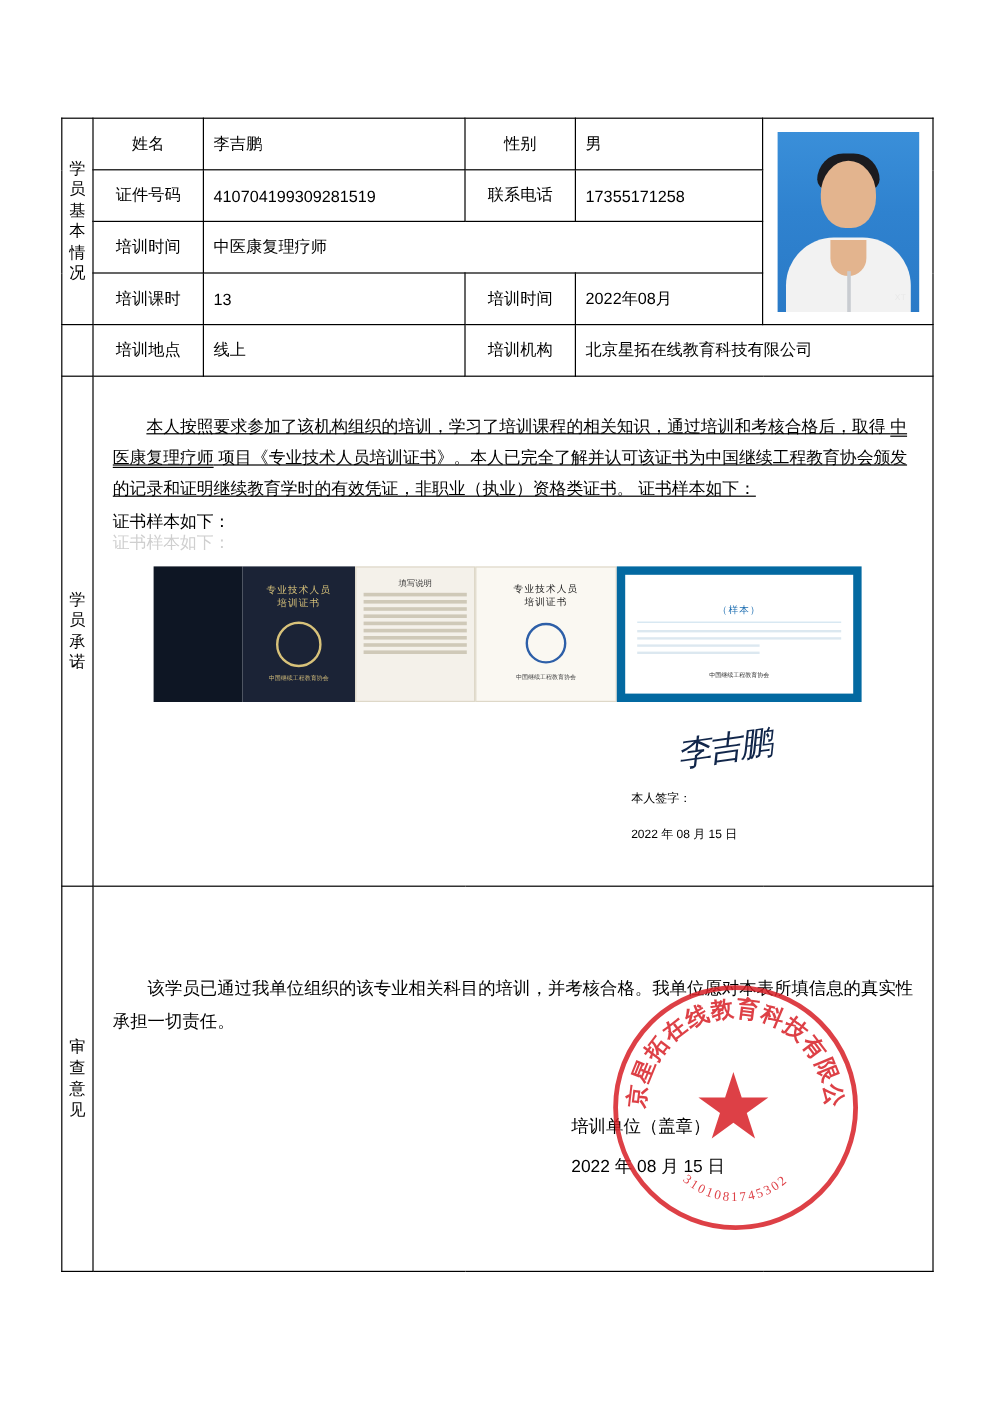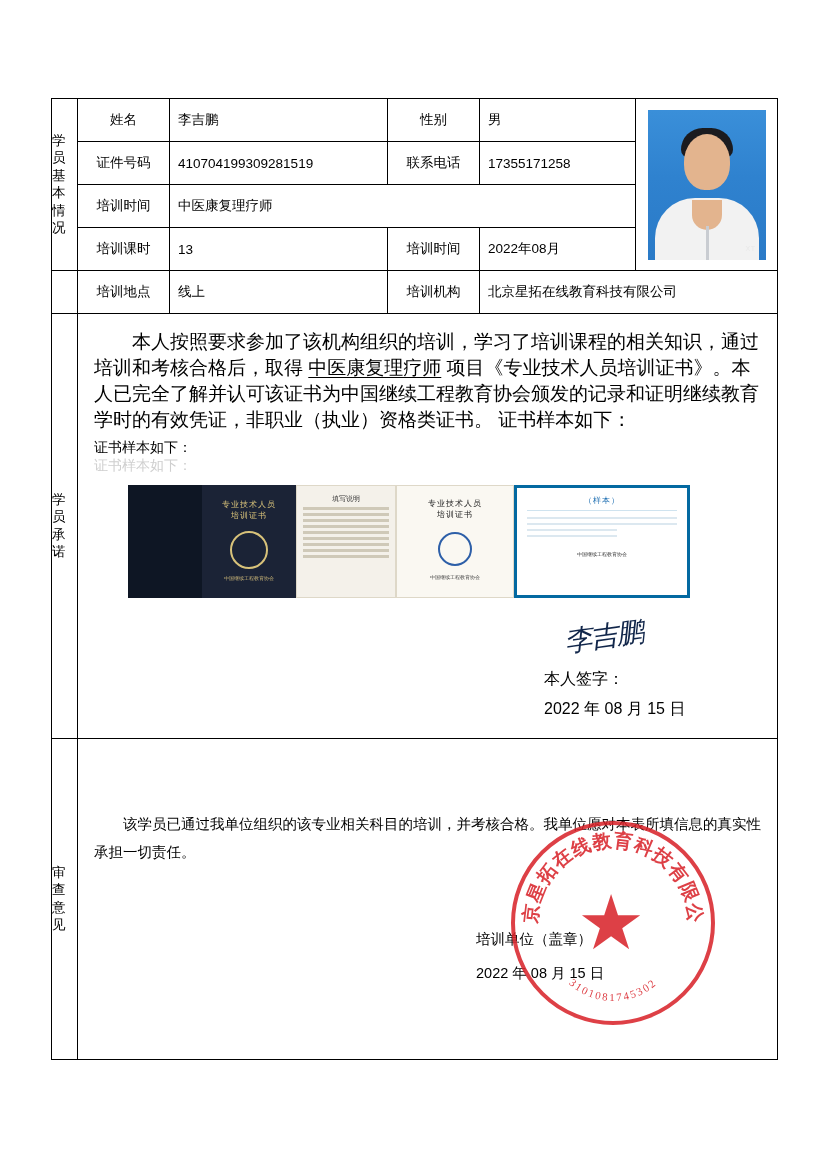--- a/index.html
+++ b/index.html
@@ -44,21 +44,21 @@
     table-layout: fixed;
   }
   .doc-table td {
     border: 1px solid #000;
     font-size: 13.5px;
     padding: 12px 8px;
     vertical-align: middle;
   }
   .vlabel {
     width: 26px;
-    text-align: left;
+    text-align: center;
     padding: 0 !important;
     font-size: 13.5px;
     line-height: 1.25;
     margin-left: 48px;
   }
   .vlabel span {
     display: inline-block;
     width: 14px;
     word-break: break-all;
     line-height: 1.3;
@@ -143,24 +143,25 @@
     letter-spacing: .5px;
   }
   .row-h { height: 30px; }
 
   .promise-cell {
     padding: 10px 16px 14px 16px !important;
     vertical-align: top;
     height: 400px;
   }
   .para {
-    font-size: 19px;
+    font-size: 14px;
     line-height: 26px;
     text-indent: 2em;
     margin: 4px 0 0 0;
+    text-decoration: underline;
   }
   .para .ul { text-decoration: underline; text-underline-offset: 3px; }
   .sub-note {
     font-size: 14px;
     line-height: 24px;
     margin: 2px 0 0 0;
   }
   .sub-note.ghost {
     color: #cfcfcf;
     margin-top: -6px;
@@ -214,43 +215,42 @@
     text-align: center;
     padding-top: 12px;
   }
   .cert.inner .t1 { font-size: 8px; letter-spacing: 1px; color: #222; }
   .cert.inner .seal2 {
     width: 30px; height: 30px; border-radius: 50%;
     border: 2px solid #2d5fa8; margin: 12px auto 8px auto;
   }
   .cert.inner .t2 { font-size: 5px; color: #444; }
   .cert.blue {
-    width: 176px;
+    width: 204px;
     background: #ffffff;
-    border: 3px solid #0369a1;
+    border: 7px solid #0369a1;
     box-sizing: border-box;
-    padding: 7px 10px;
+    padding: 24px 10px;
   }
   .cert.blue .hd {
     text-align: center; color: #1f6fb2; font-size: 8px; letter-spacing: 1px;
     border-bottom: 1px solid #cfe3ef; padding-bottom: 4px; margin-bottom: 6px;
   }
   .cert.blue .ln { height: 2px; background: #dce8f0; margin: 4px 0; }
   .cert.blue .ln.s { width: 60%; }
 
   .sign-block {
     margin-top: 66px;
     text-align: left;
     padding-left: 432px;
     position: relative;
   }
   .sign-line {
-    font-size: 16px;
+    font-size: 10px;
     line-height: 30px;
-    margin-left: 18px;
   }
   .signature {
     position: absolute;
     left: 470px;
     top: -46px;
     font-family: "Liberation Serif", serif;
     font-size: 28px;
     color: #11264a;
     transform: rotate(-8deg);
     font-style: italic;

